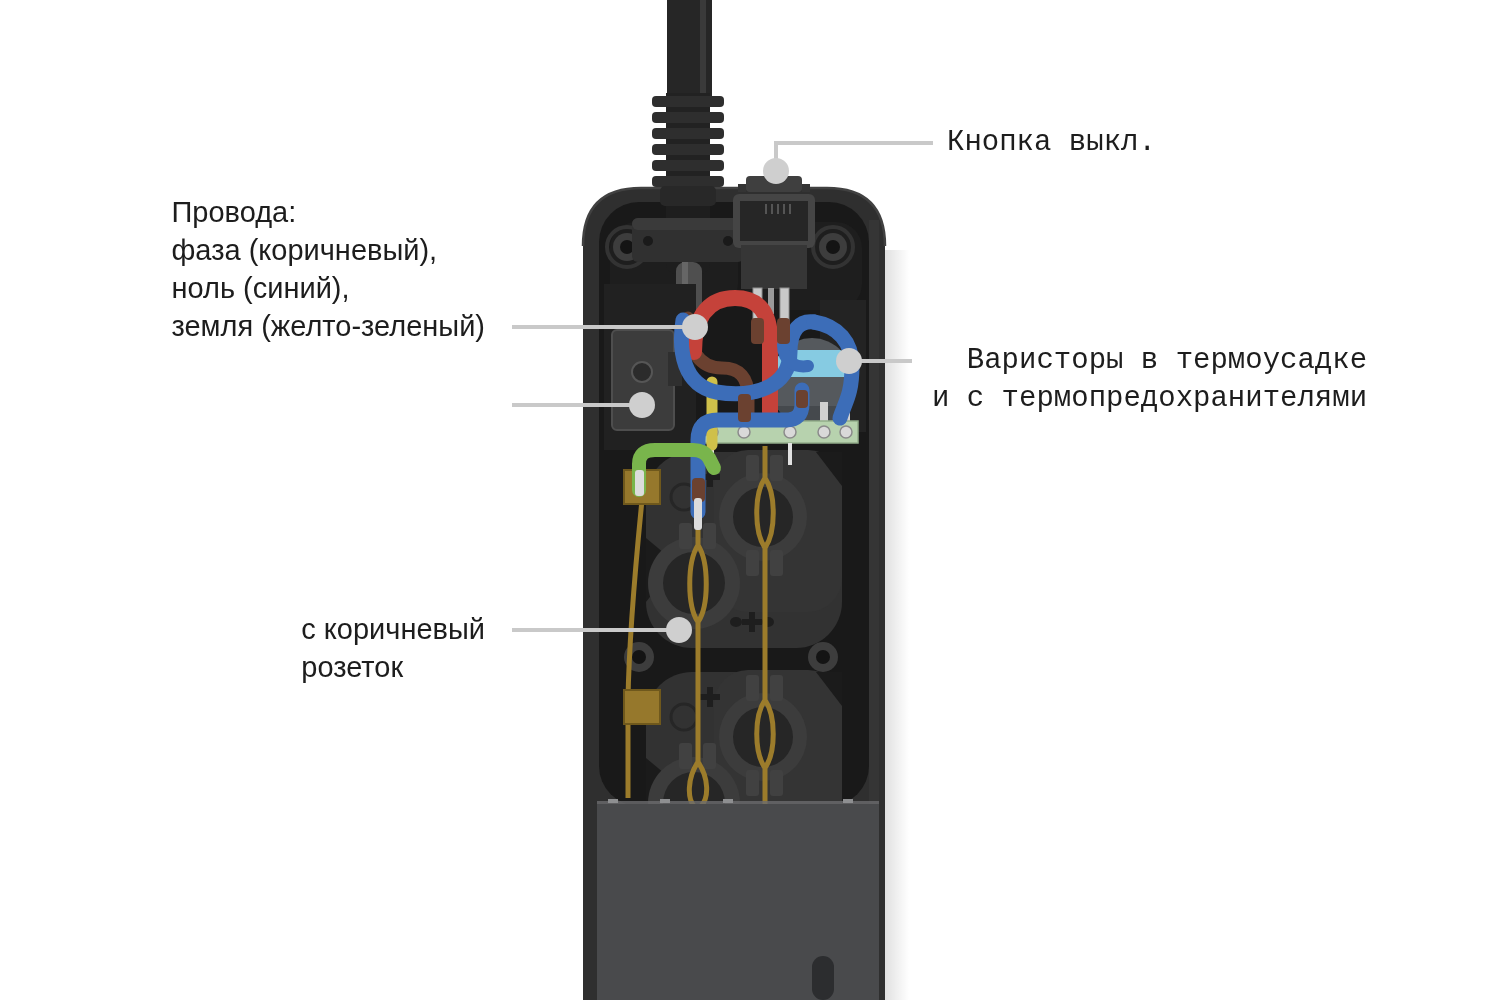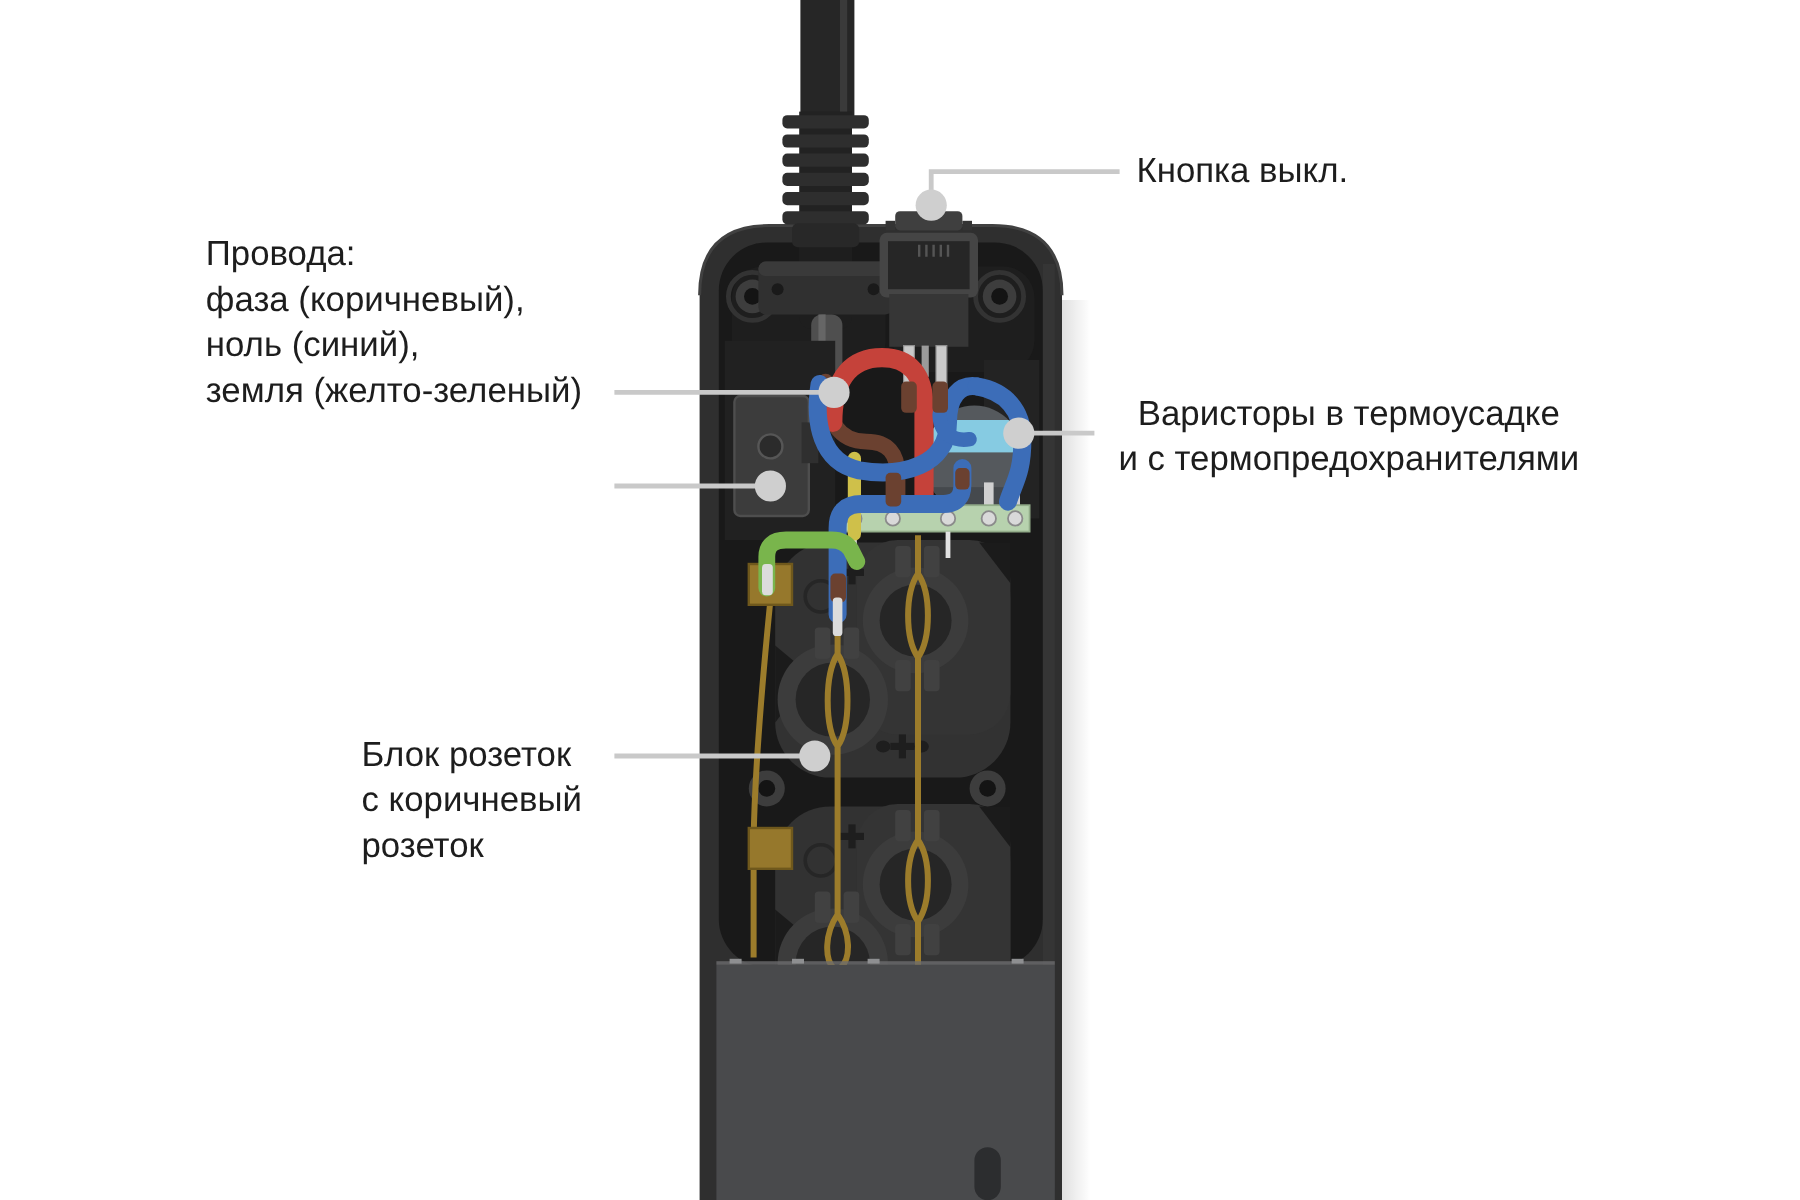--- a/index.html
+++ b/index.html
@@ -12,21 +12,21 @@
   }
   .illustration{position:absolute;left:0;top:0;}
   .label{
     position:absolute;
     color:var(--text,#1d1d1d);
     font-size:29px;
     line-height:38px;
     white-space:nowrap;
   }
   .label.right-aligned{text-align:left;}
-  .label.left-aligned{text-align:center;}
+  .label.left-aligned{text-align:right;font-family:Liberation Mono, monospace;}
 </style>
 </head>
 <body>
 
 <div class="canvas">
 
   <svg class="illustration" width="1500" height="1000" viewBox="0 0 1500 1000">
     <defs>
       <linearGradient id="shadowR" x1="0" y1="0" x2="1" y2="0">
         <stop offset="0" stop-color="rgba(0,0,0,0.12)"></stop>
@@ -228,24 +228,23 @@
   <div class="label left-aligned" style="left:947px; top:124px;">Кнопка выкл.</div>
 
   <div class="label right-aligned" style="right:1015px; top:193px;">
     <div>Провода:</div>
     <div>фаза (коричневый),</div>
     <div>ноль (синий),</div>
     <div>земля (желто-зеленый)</div>
   </div>
 
 
-  <div class="label left-aligned" style="left:932px; top:326px;">
+  <div class="label left-aligned" style="left:932px; top:342px;">
     <div>Варисторы в термоусадке</div>
     <div>и с термопредохранителями</div>
   </div>
 
   <div class="label right-aligned" style="right:1015px; top:610px;">
-    <div>Блок розеток</div>
     <div>с коричневый</div>
     <div>розеток</div>
   </div>
 
 </div>
 
 </body></html>

